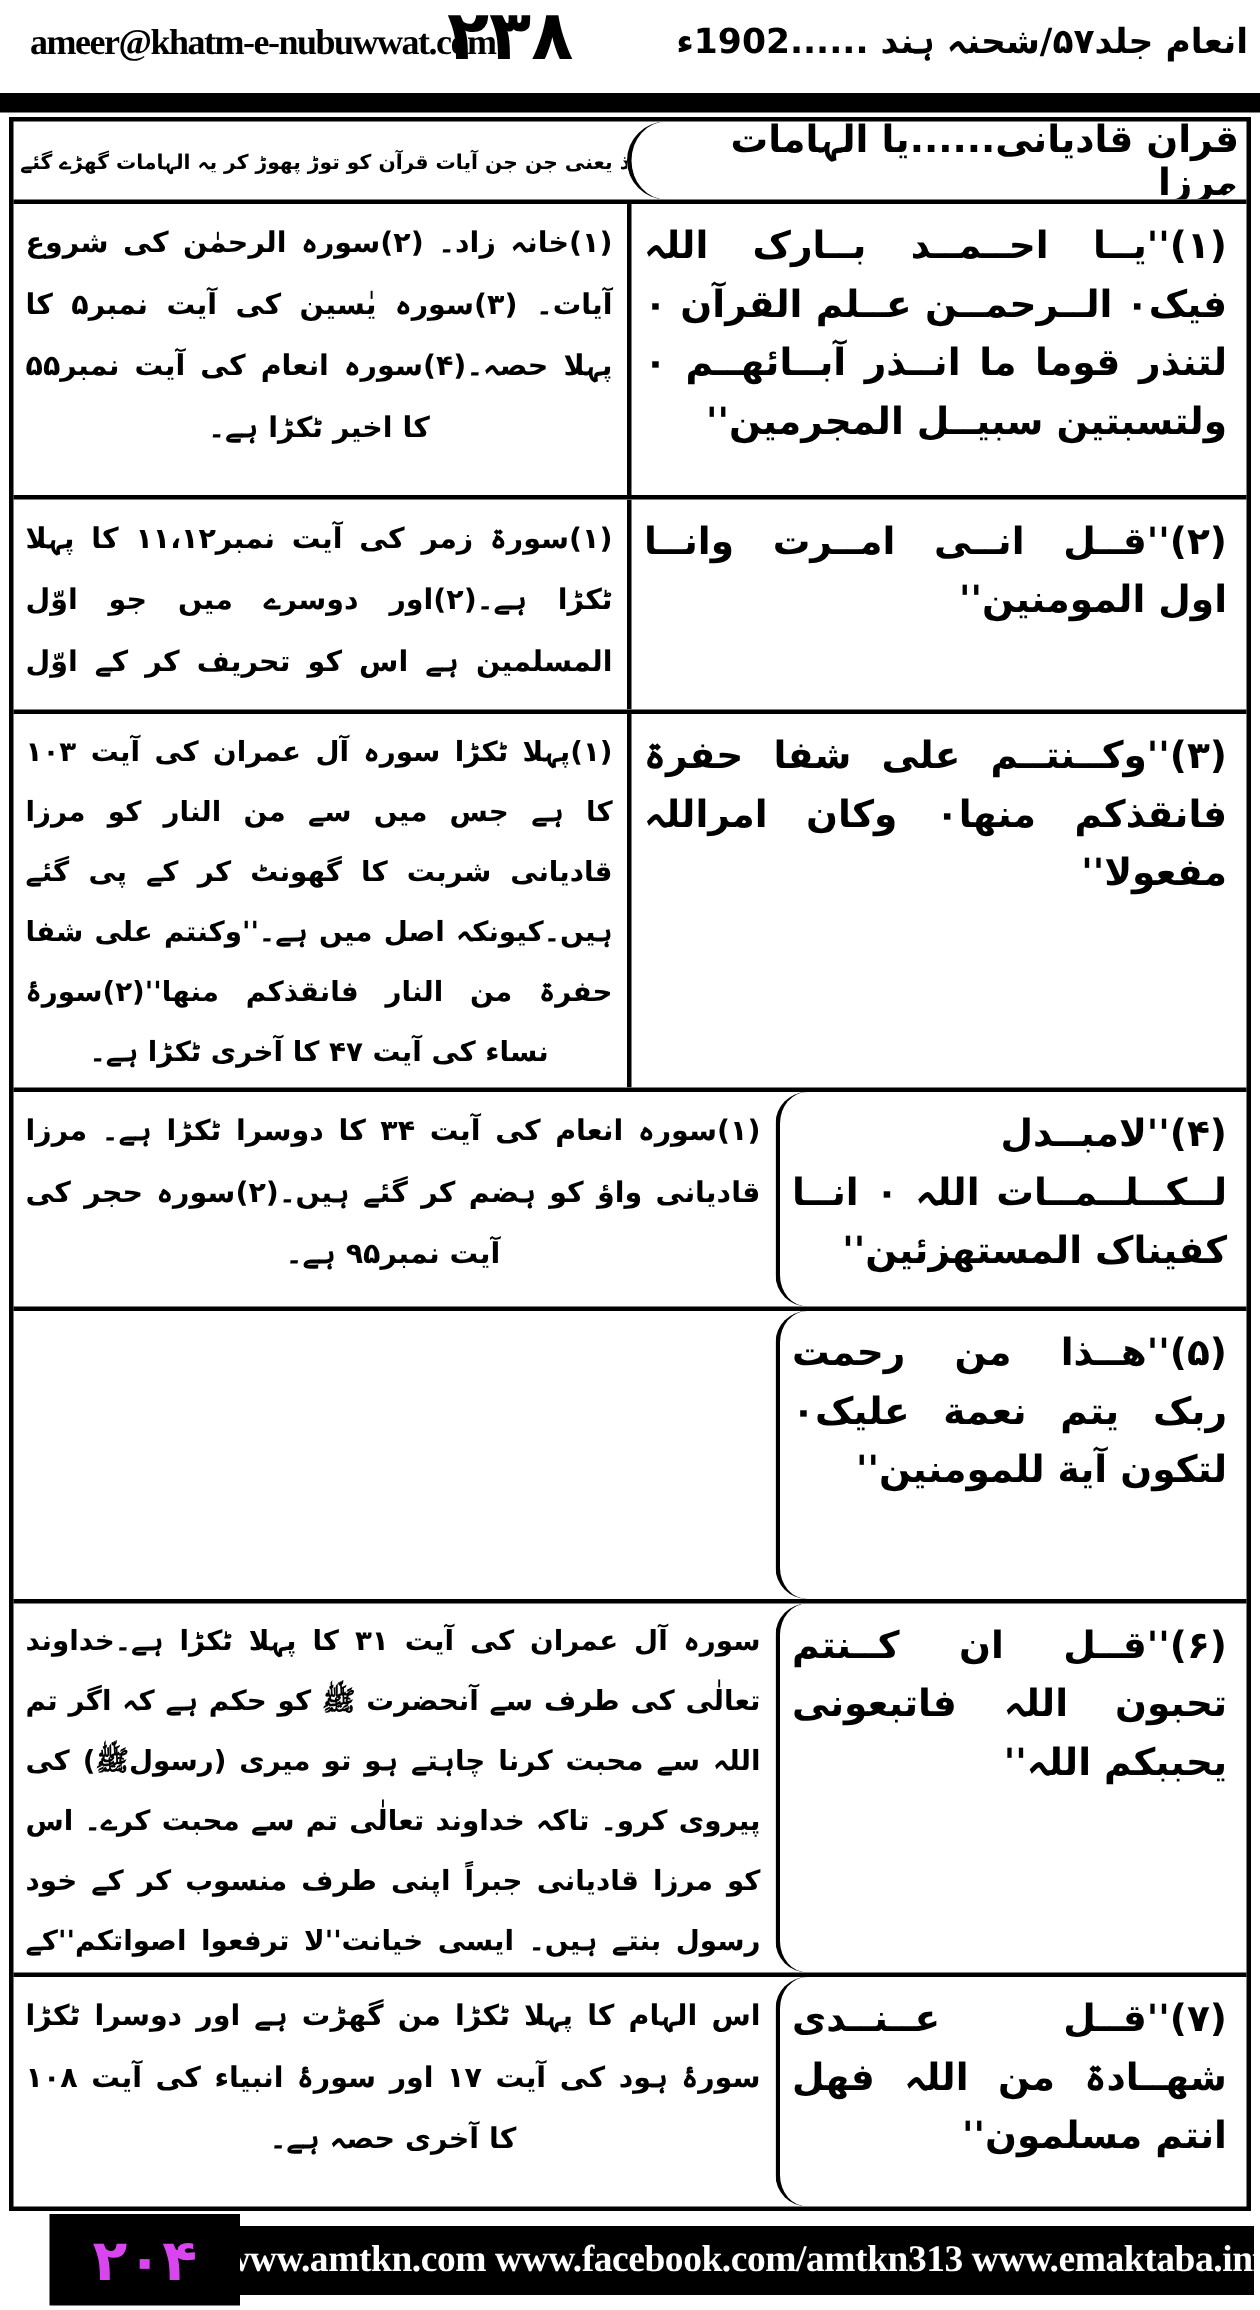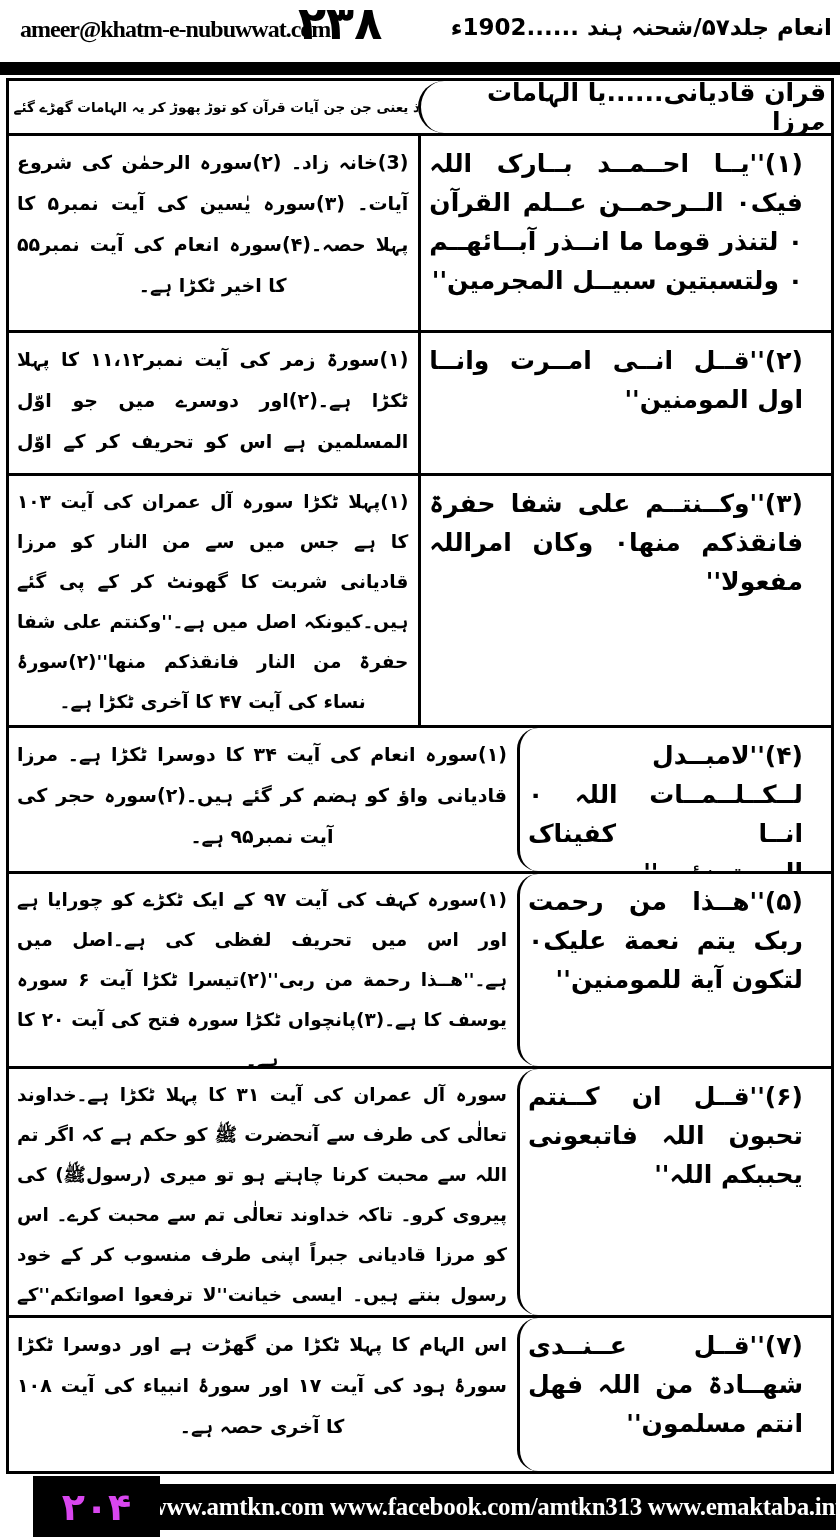--- a/index.html
+++ b/index.html
@@ -34,21 +34,21 @@
   .trow.first{border-top:none;}
   .qcell{box-sizing:border-box;border-left:3px solid #000;overflow:hidden;}
   .scell{flex:1;box-sizing:border-box;overflow:hidden;}
   .w50{width:50.2%;}
   .w38{width:38.2%;border-radius:21px;}
   .hq{display:flex;align-items:center;justify-content:center;
       font-weight:700;font-size:25px;padding:0 5px;border-radius:26px;}
   .hs{display:flex;align-items:center;justify-content:center;
       font-weight:700;font-size:13.5px;padding:0 4px;white-space:nowrap;}
   .qtext{
-    padding:8px 28px 4px 8px;font-weight:700;font-size:25px;line-height:39px;
+    padding:8px 13px 4px 8px;font-weight:700;font-size:25px;line-height:39px;
     text-align:justify;text-align-last:right;
   }
   .stext{
     padding:6px 10px 2px 8px;font-weight:700;font-size:19px;line-height:41px;
     text-align:justify;text-align-last:center;
   }
   .stext.tight{line-height:40px;font-size:18.5px;}
 
   
   .footer-bar{
@@ -83,21 +83,21 @@
     <div class="trow first" style="height:52px">
       <div class="qcell w50 hq">قرآن قادیانی......یا الہامات مرزا</div>
       <div class="scell hs">ماخذ یعنی جن جن آیات قرآن کو توڑ پھوڑ کر یہ الہامات گھڑے گئے ہیں</div>
     </div>
 
     <div class="trow" style="height:197px">
       <div class="qcell w50">
         <div class="qtext">(۱)''یــا احــمــد بــارک اللہ فیک۰ الــرحمــن عــلم القرآن ۰ لتنذر قوما ما انــذر آبــائهــم ۰ ولتسبتین سبیــل المجرمین''</div>
       </div>
       <div class="scell">
-        <div class="stext">(3)خانہ زاد۔ (۲)سورہ الرحمٰن کی شروع آیات۔ (۳)سورہ یٰسین کی آیت نمبر۵ کا پہلا حصہ۔(۴)سورہ انعام کی آیت نمبر۵۵ کا اخیر ٹکڑا ہے۔</div>
+        <div class="stext">(۱)خانہ زاد۔ (۲)سورہ الرحمٰن کی شروع آیات۔ (۳)سورہ یٰسین کی آیت نمبر۵ کا پہلا حصہ۔(۴)سورہ انعام کی آیت نمبر۵۵ کا اخیر ٹکڑا ہے۔</div>
       </div>
     </div>
 
     <div class="trow" style="height:143px">
       <div class="qcell w50">
         <div class="qtext">(۲)''قــل انــی امــرت وانــا اول المومنین''</div>
       </div>
       <div class="scell">
         <div class="stext">(۱)سورۃ زمر کی آیت نمبر۱۱،۱۲ کا پہلا ٹکڑا ہے۔(۲)اور دوسرے میں جو اوّل المسلمین ہے اس کو تحریف کر کے اوّل المؤمنین لکھ دیا ہے۔</div>
       </div>
@@ -118,23 +118,20 @@
       </div>
       <div class="scell">
         <div class="stext">(۱)سورہ انعام کی آیت ۳۴ کا دوسرا ٹکڑا ہے۔ مرزا قادیانی واؤ کو ہضم کر گئے ہیں۔(۲)سورہ حجر کی آیت نمبر۹۵ ہے۔</div>
       </div>
     </div>
 
     <div class="trow" style="height:195px">
       <div class="qcell w38">
         <div class="qtext">(۵)''هــذا من رحمت ربک یتم نعمة علیک۰ لتکون آیة للمومنین''</div>
       </div>
-      <div class="scell">
-        <div class="stext tight">(۱)سورہ کہف کی آیت ۹۷ کے ایک ٹکڑے کو چورایا ہے اور اس میں تحریف لفظی کی ہے۔اصل میں ہے۔''هــذا رحمة من ربی''(۲)تیسرا ٹکڑا آیت ۶ سورہ یوسف کا ہے۔(۳)پانچواں ٹکڑا سورہ فتح کی آیت ۲۰ کا ہے۔</div>
-      </div>
     </div>
 
     <div class="trow" style="height:249px">
       <div class="qcell w38">
         <div class="qtext">(۶)''قــل ان کــنتم تحبون اللہ فاتبعونی یحببکم اللہ''</div>
       </div>
       <div class="scell">
         <div class="stext tight">سورہ آل عمران کی آیت ۳۱ کا پہلا ٹکڑا ہے۔خداوند تعالٰی کی طرف سے آنحضرت ﷺ کو حکم ہے کہ اگر تم اللہ سے محبت کرنا چاہتے ہو تو میری (رسولﷺ) کی پیروی کرو۔ تاکہ خداوند تعالٰی تم سے محبت کرے۔ اس کو مرزا قادیانی جبراً اپنی طرف منسوب کر کے خود رسول بنتے ہیں۔ ایسی خیانت''لا ترفعوا اصواتکم''کے مصداق نہیں تو کیا ہے؟</div>
       </div>
     </div>

